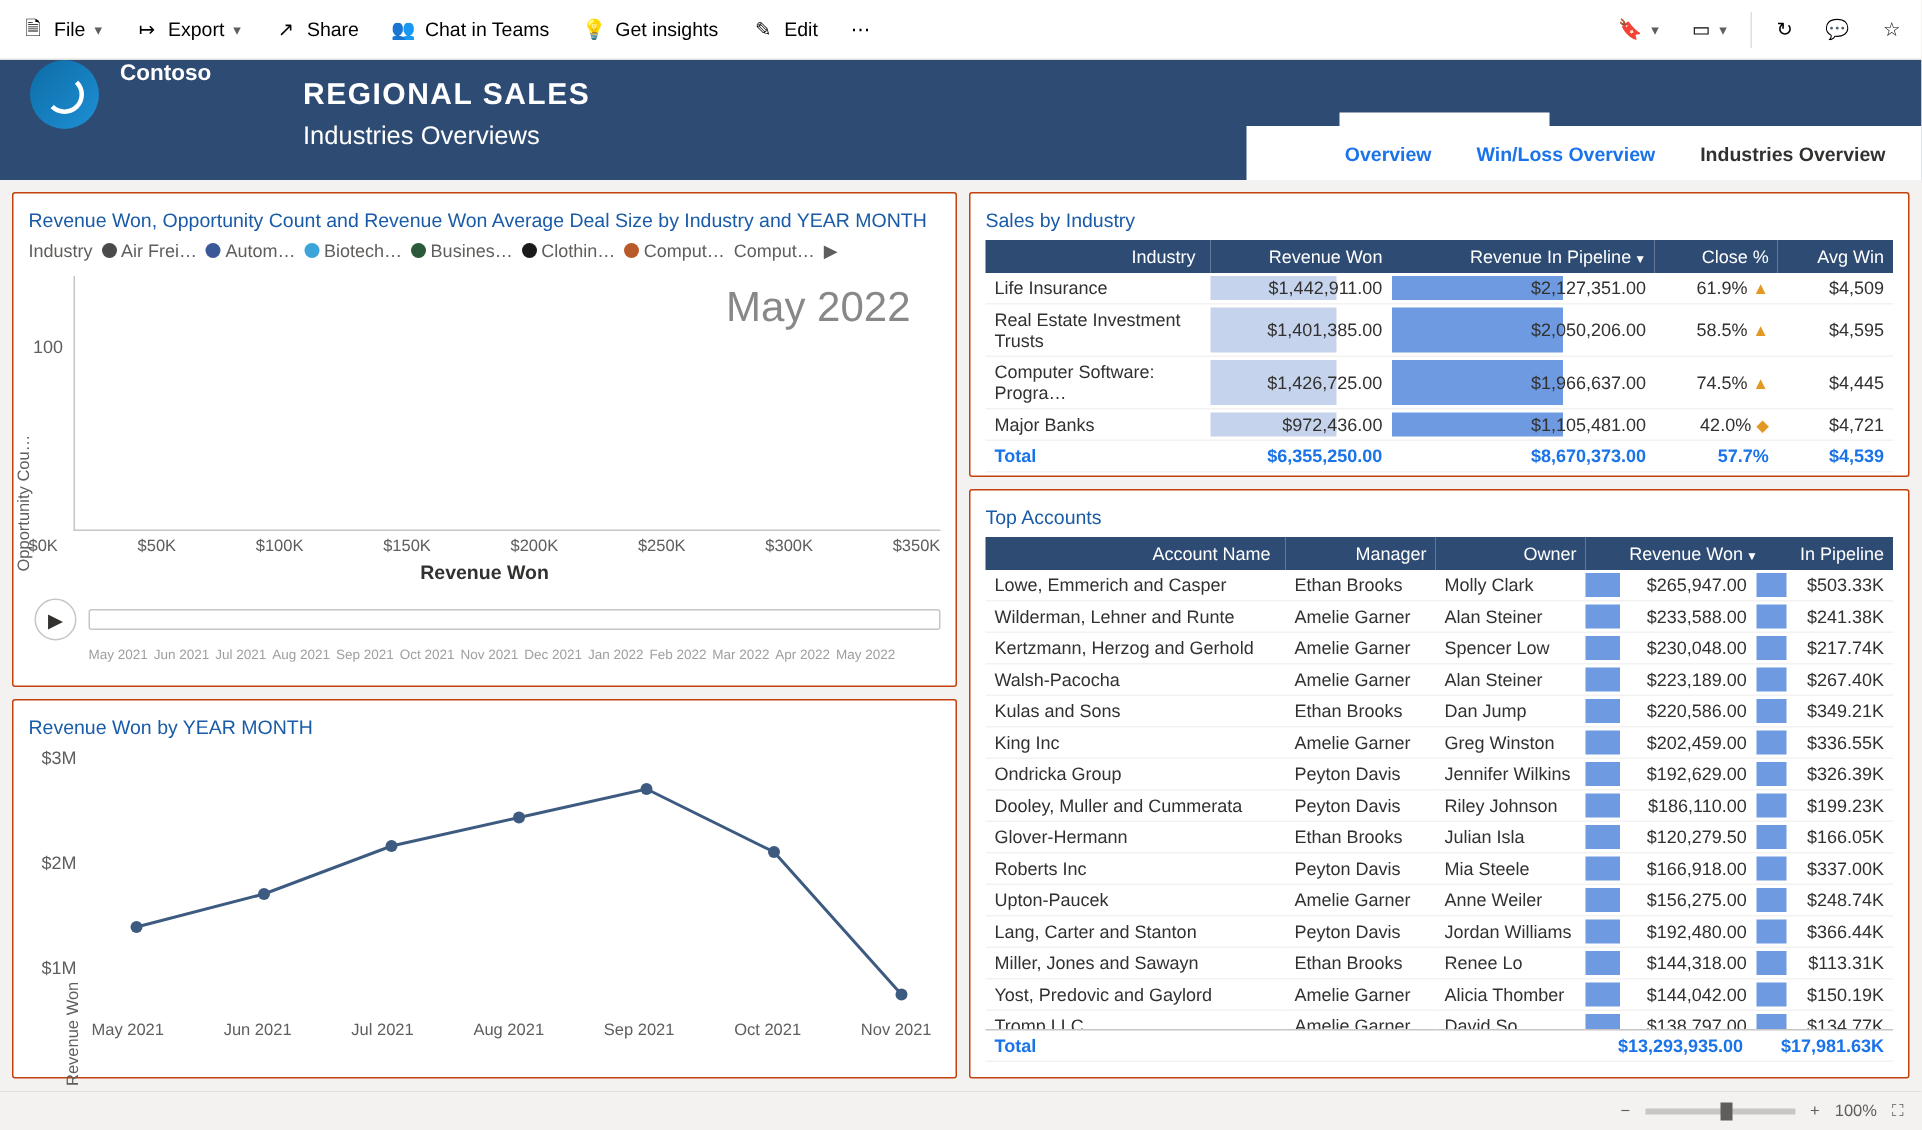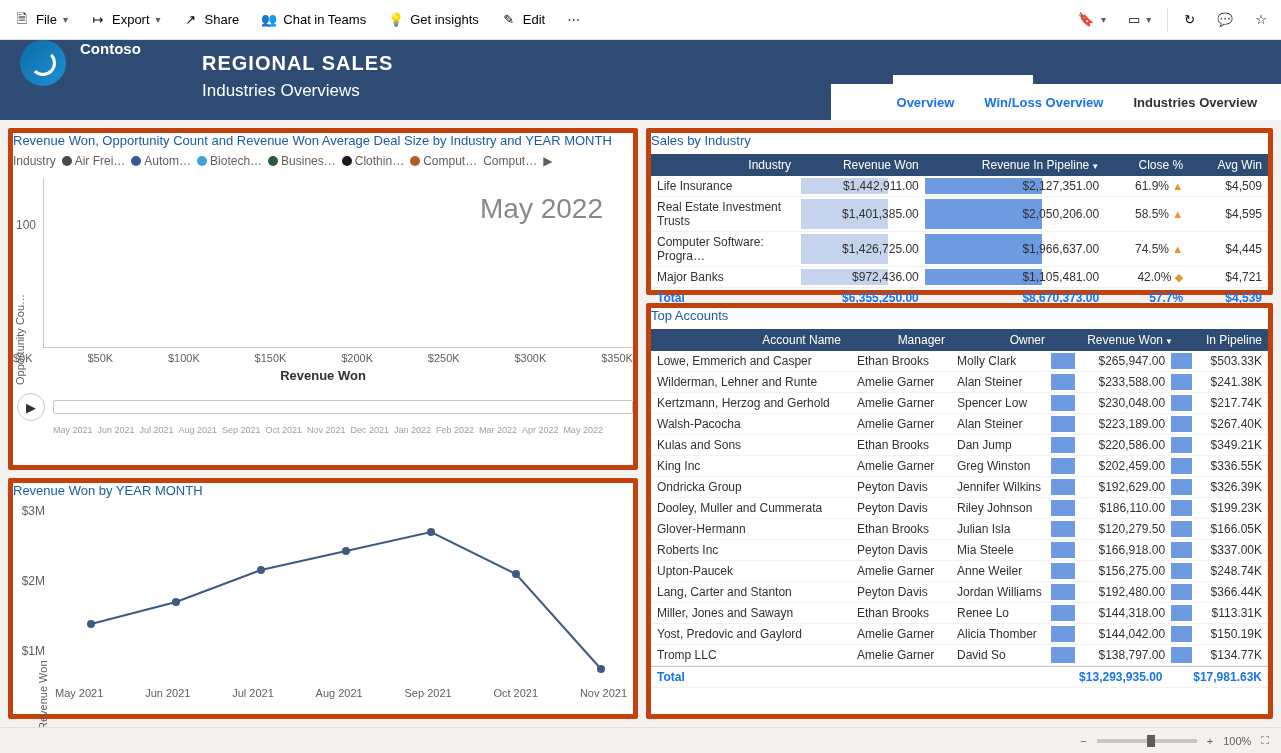--- a/index.html
+++ b/index.html
@@ -20,21 +20,21 @@
 .header-tabs{display:flex;align-items:flex-end}
 .top-tab{padding:12px 30px;font-size:18px;font-weight:700;color:#bccbe0;cursor:pointer}
 .top-tab.active{background:#fff;color:#2e4b73}
 .sub-tabs{height:36px;background:#fff;display:flex;align-items:center;padding:0 24px;gap:30px;position:absolute;right:0;top:84px;width:450px;justify-content:flex-end}
 .sub-tab{color:#1a73e8;font-size:13px;font-weight:600;cursor:pointer}
 .sub-tab.active{color:#323130}
 .content{display:flex;padding:8px;gap:8px;height:calc(100% - 120px - 26px)}
 .col{display:flex;flex-direction:column;gap:8px}
 .col-left{width:630px}
 .col-right{flex:1}
-.card{background:#fff;border:5px solid #c2410c;border-radius:2px;padding:0;position:relative}
+.card{background:#fff;border:1px solid #c2410c;border-radius:2px;padding:10px;position:relative}
 .card-title{color:#1a5ba8;font-size:13px;font-weight:400;margin-bottom:6px}
 .card-top{height:350px}
 .card-bottom{flex:1}
 .legend{display:flex;align-items:center;gap:6px;font-size:12px;color:#605e5c;margin-bottom:4px}
 .leg-item{display:flex;align-items:center;gap:3px}
 .dot{width:10px;height:10px;border-radius:50%;display:inline-block}
 .big-month{position:absolute;right:30px;top:60px;font-size:28px;color:#8a8886}
 .scatter-area{height:170px;border-left:1px solid #c8c6c4;border-bottom:1px solid #c8c6c4;margin:10px 0 4px 30px;position:relative}
 .y-label{position:absolute;left:1px;top:252px;transform:rotate(-90deg);transform-origin:left top;font-size:11px;color:#605e5c}
 .x-ticks{display:flex;justify-content:space-between;font-size:11px;color:#605e5c}
@@ -55,21 +55,21 @@
 .bar-cell{position:relative;padding:3px 6px;text-align:right}
 .bar-bg{position:absolute;top:2px;bottom:2px;background:#c5d4ec}
 .bar-fg{position:absolute;top:2px;bottom:2px;background:#6d9ae0}
 .bar-txt{position:relative}
 .total-row td{color:#1a73e8;font-weight:600;border-top:1px solid #c8c6c4}
 .tri-up{color:#e39823;font-size:11px}
 .accounts-scroll{max-height:330px;overflow:hidden}
 .status-bar{position:fixed;bottom:0;left:0;right:0;height:26px;background:#f3f2f1;border-top:1px solid #e1dfdd;display:flex;align-items:center;justify-content:flex-end;gap:10px;padding:0 12px;font-size:11px;color:#605e5c}
 .zoom-slider{width:100px;height:4px;background:#c8c6c4;position:relative}
 .zoom-thumb{width:8px;height:12px;background:#605e5c;position:absolute;top:-4px;left:50%}
-.card-industry{height:167px}
+.card-industry{height:190px}
 .card-accounts{flex:1;overflow:hidden;display:flex;flex-direction:column}
 .sort-ind{font-size:8px;margin-left:2px}
 .accounts-scroll table{width:100%}
 .y-rot{position:absolute;left:-6px;top:220px;transform:rotate(-90deg);transform-origin:left;font-size:11px;color:#605e5c}
 </style>
 </head>
 <body>
 
 <div class="toolbar">
   <button class="tool-btn">

